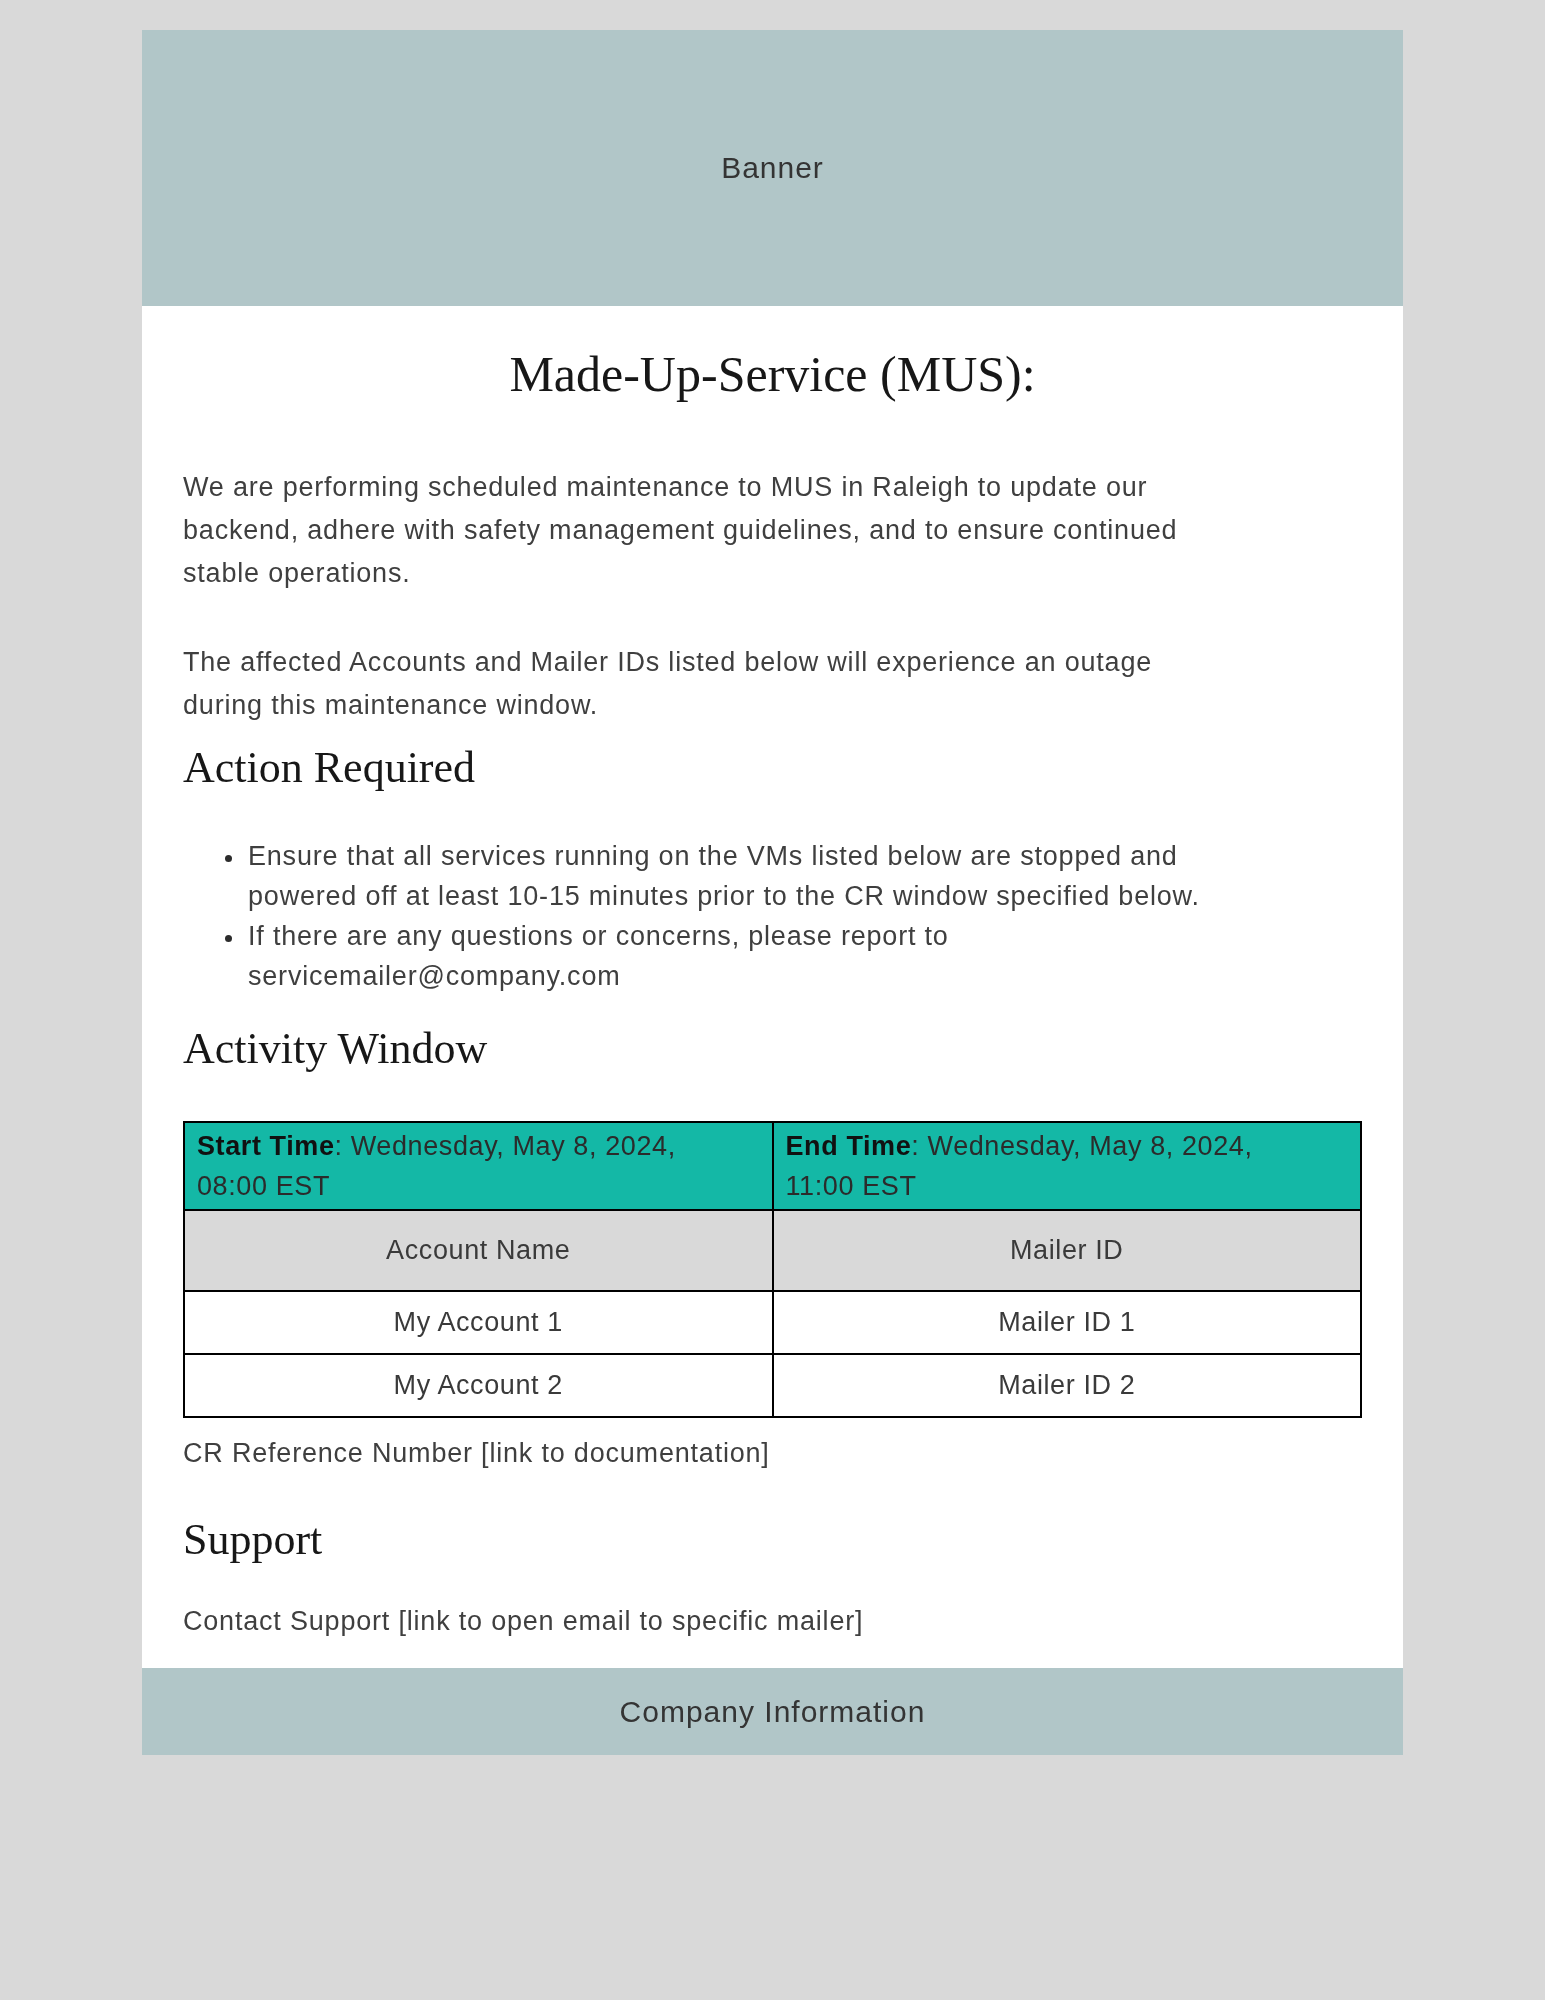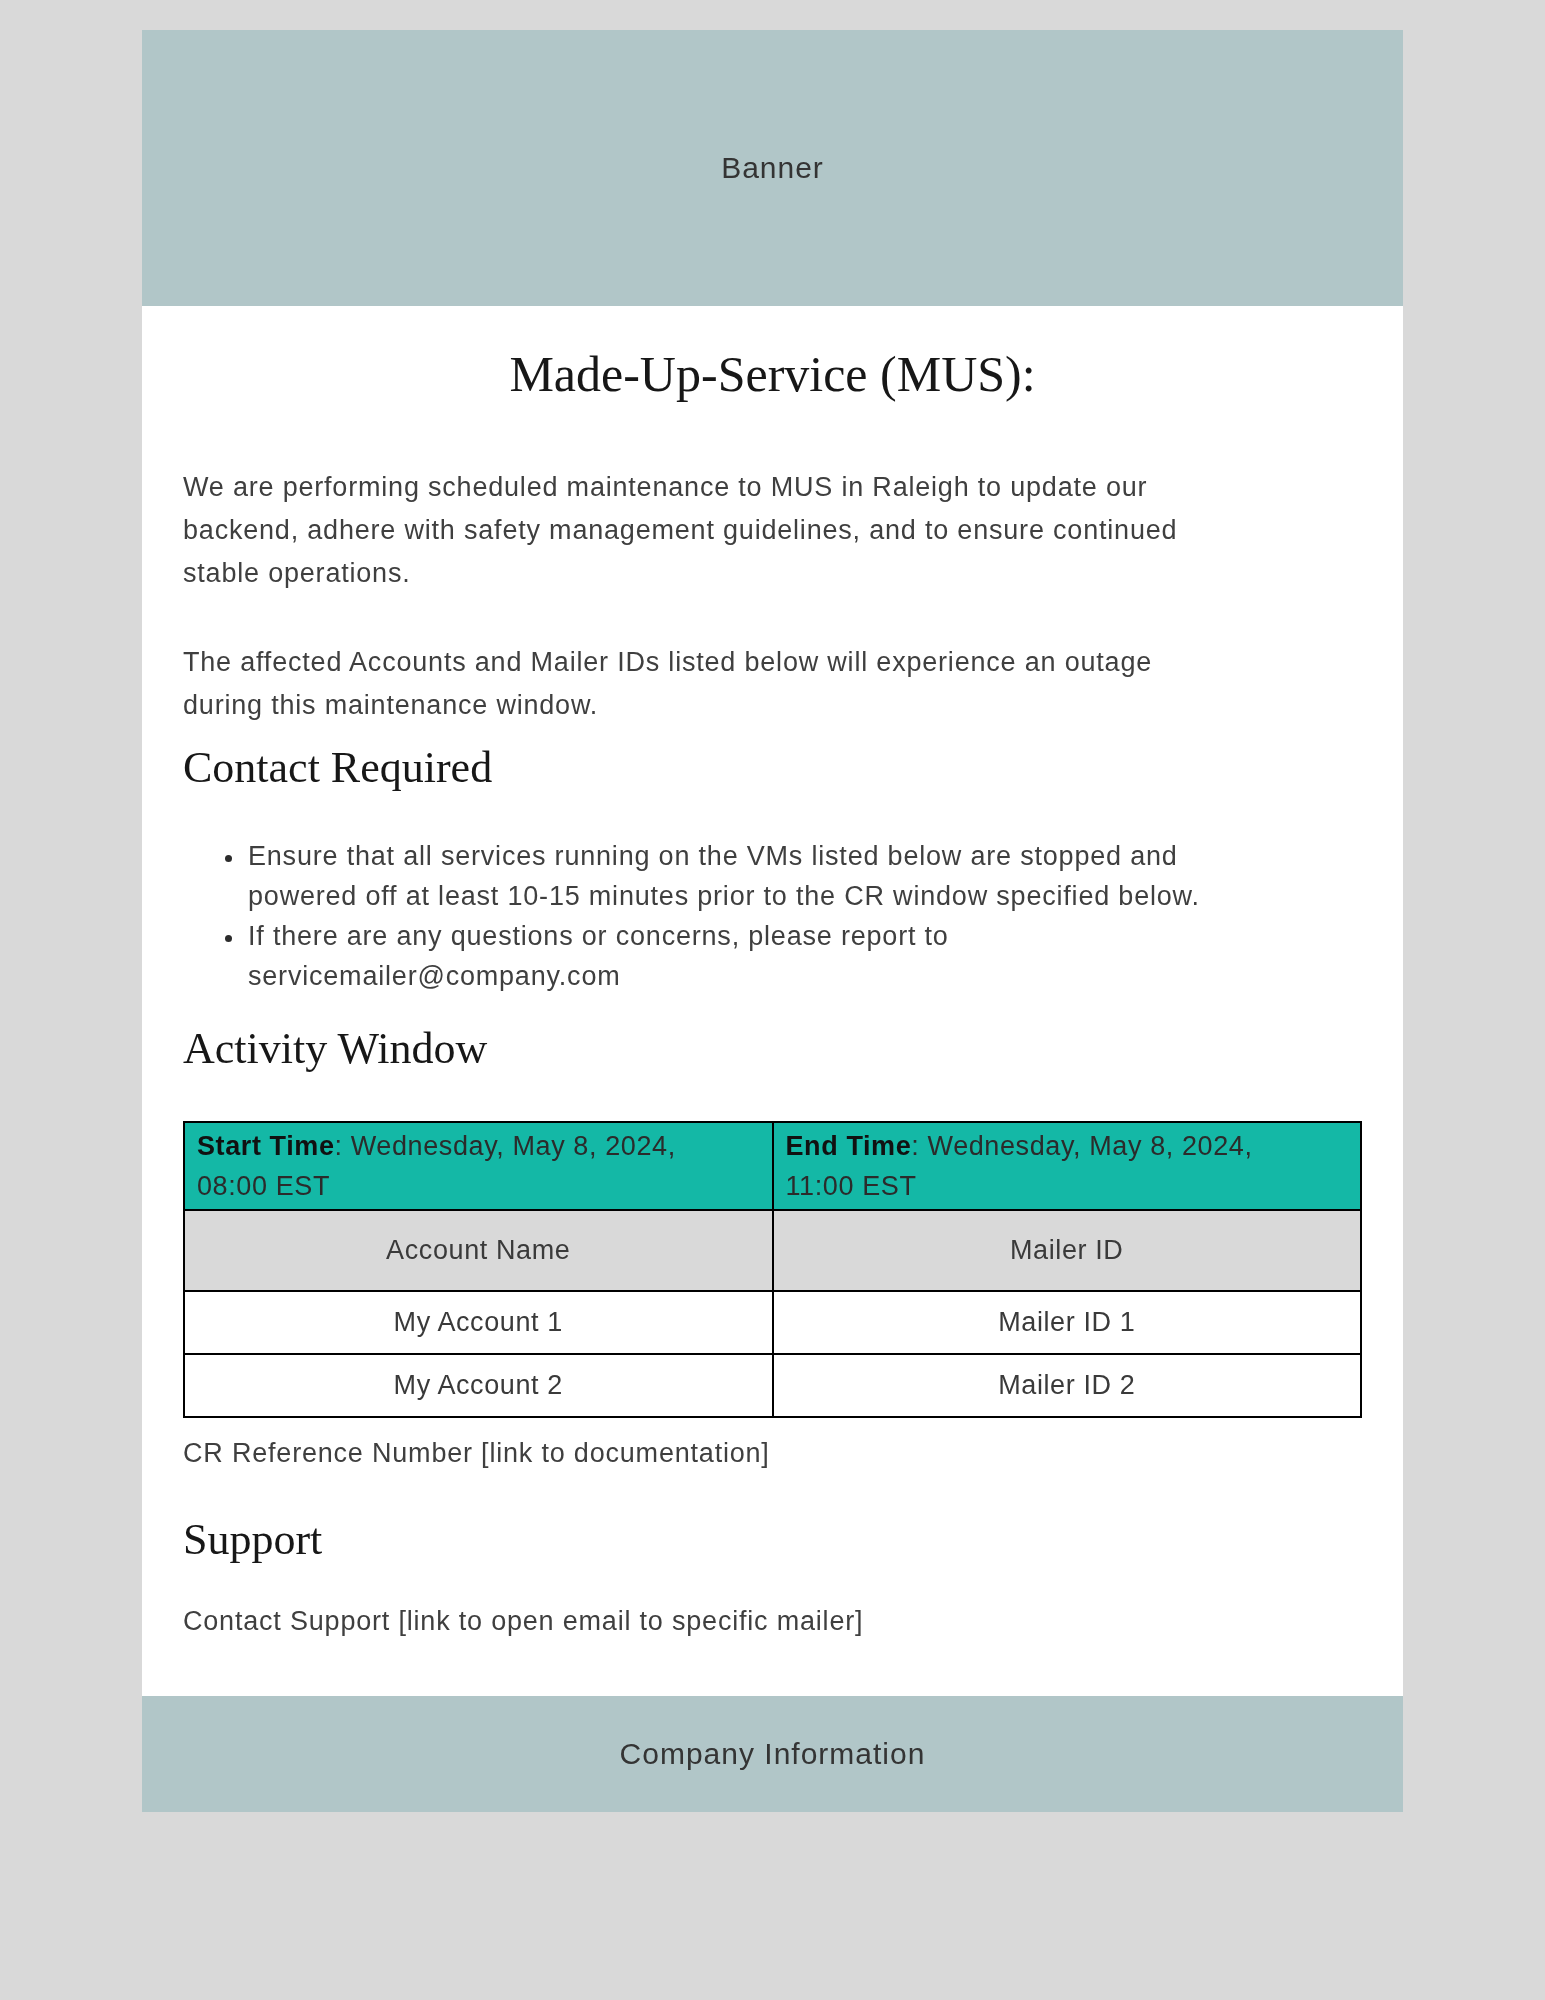--- a/index.html
+++ b/index.html
@@ -16,21 +16,21 @@
     background: #ffffff;
   }
   .banner {
     height: 276px;
     background: #b1c6c8;
     display: flex; align-items: center; justify-content: center;
   }
   .banner span {
     font-size: 30px; color: #343434; letter-spacing: 1px;
   }
-  .banner.footer { height: 116px; margin-top: 28px; }
+  .banner.footer { height: 87px; }
   .content {
     padding: 0 41px 25px 41px;
   }
   h1 {
     margin: 32px 0 0 0;
     font-family: "Liberation Serif", "DejaVu Serif", serif;
     font-weight: 400;
     font-size: 50px; line-height: 72px;
     text-align: center; color: #171717;
   }
@@ -114,21 +114,21 @@
       <span class="block">Made-Up-Service (MUS):</span>
     </h1>
 
     <p class="body-text prewrap p1">We are performing scheduled maintenance to MUS in Raleigh to update our
 backend, adhere with safety management guidelines, and to ensure continued
 stable operations.</p>
 
     <p class="body-text prewrap p2">The affected Accounts and Mailer IDs listed below will experience an outage
 during this maintenance window.</p>
 
-    <h2 class="h-action">Contact Required</h2>
+    <h2 class="h-action">Action Required</h2>
 
     <ul class="bullets">
       <li>
         <span class="prewrap">Ensure that all services running on the VMs listed below are stopped and
 powered off at least 10-15 minutes prior to the CR window specified below.</span>
       </li>
       <li>
         <span class="prewrap">If there are any questions or concerns, please report to
 servicemailer@company.com</span>
       </li>

